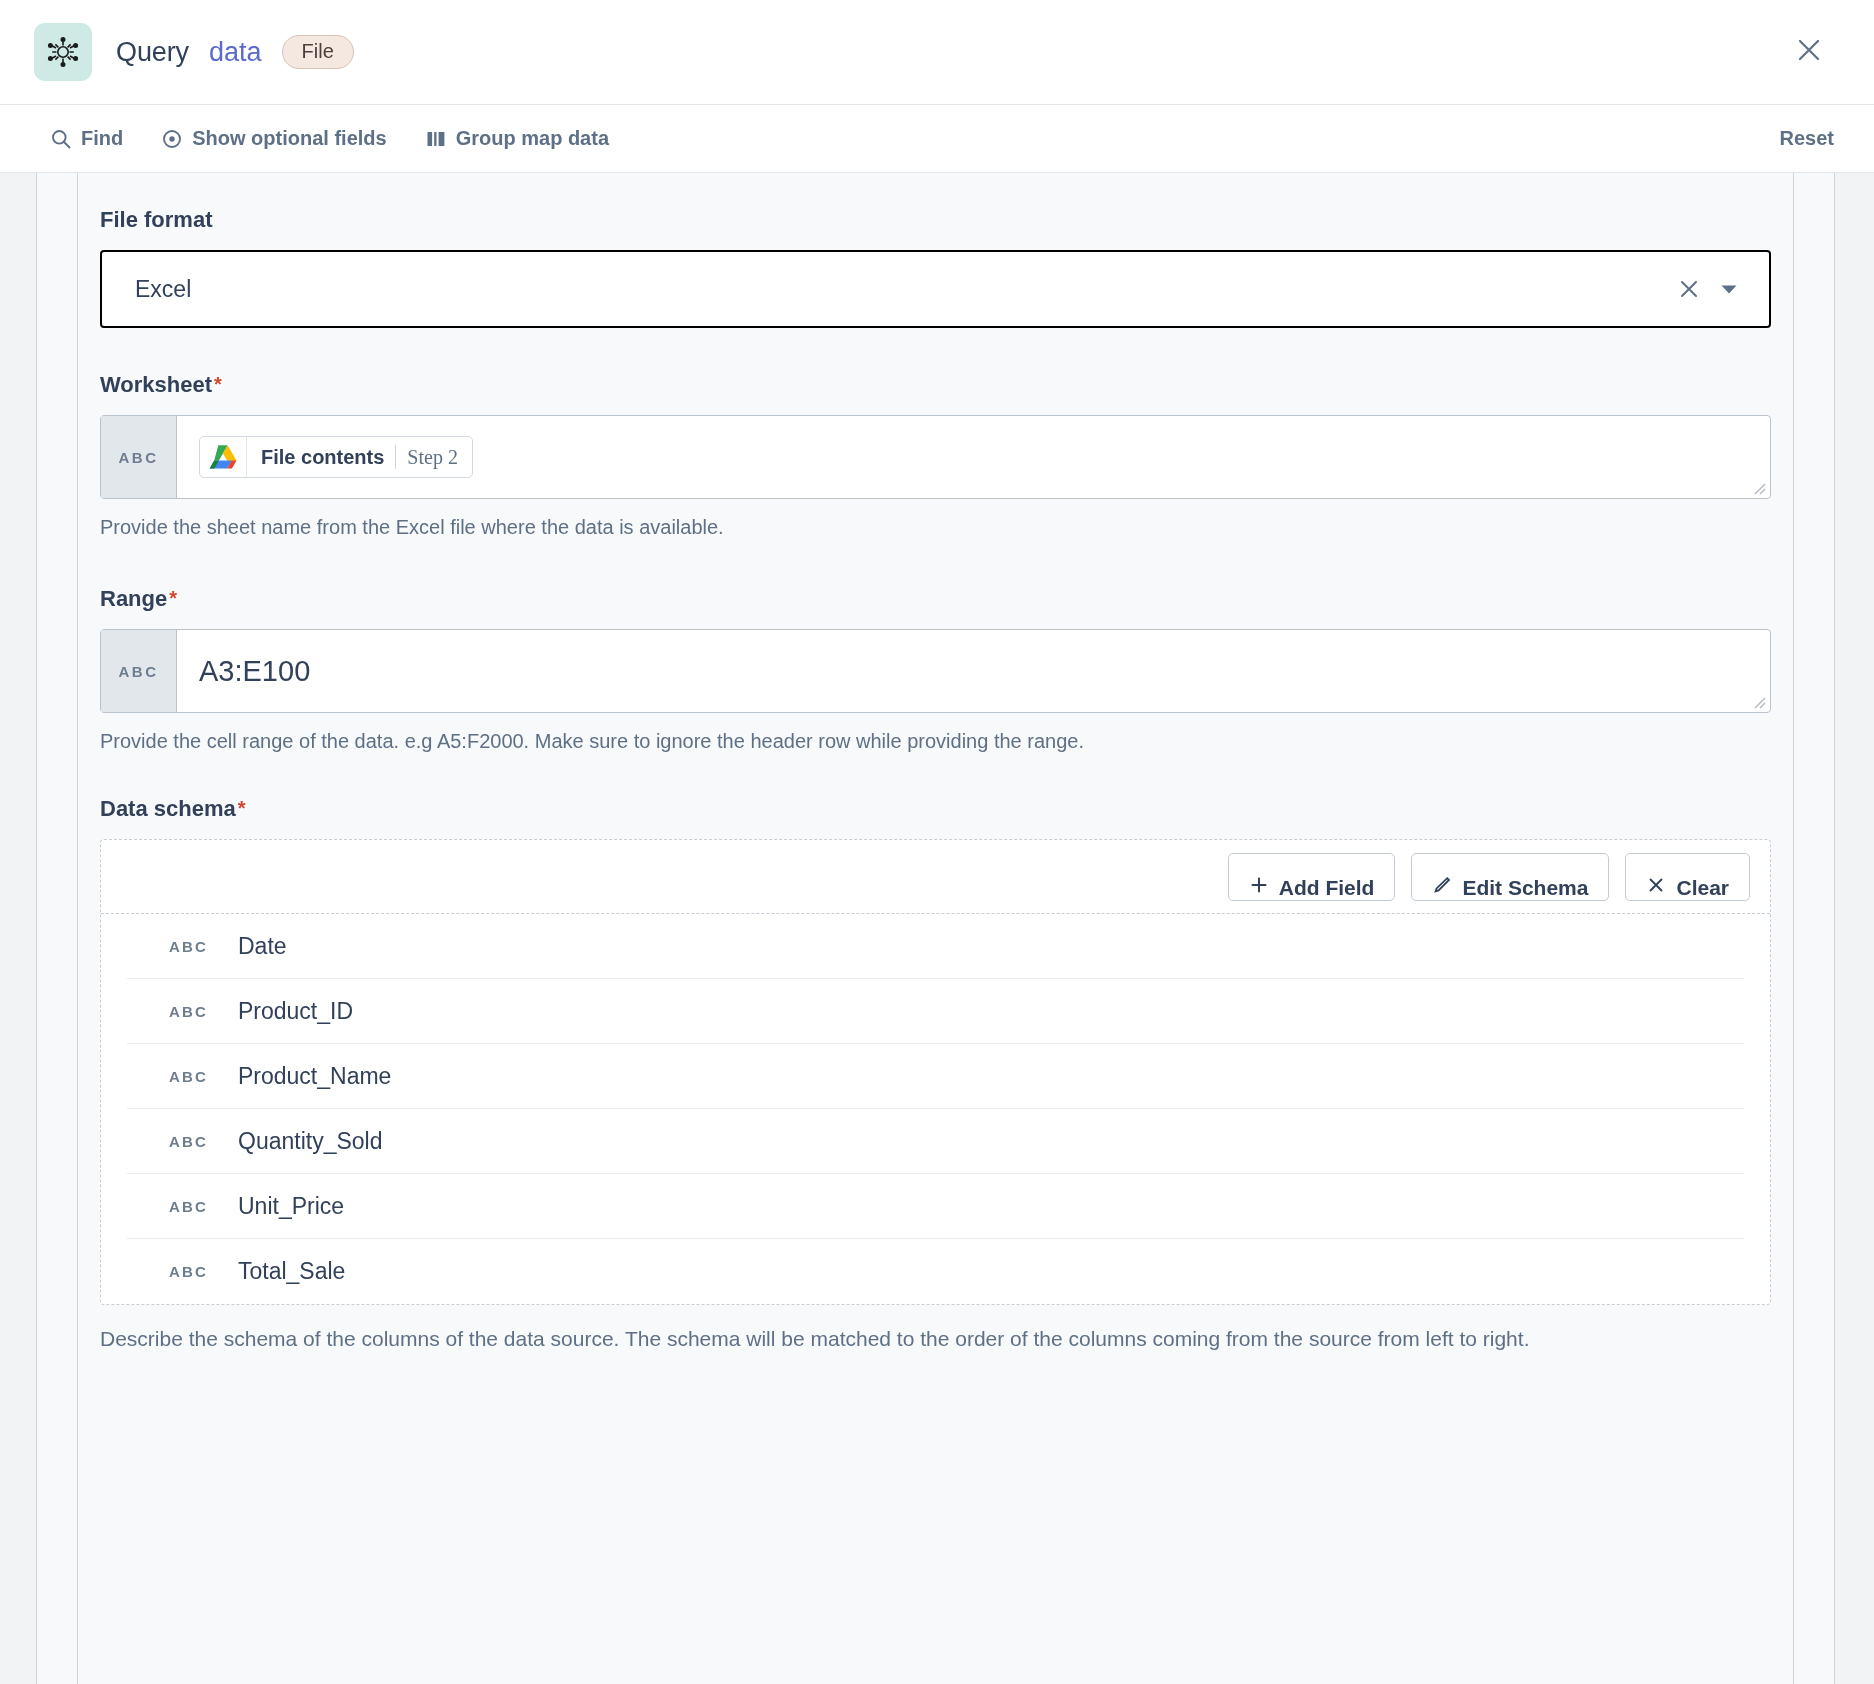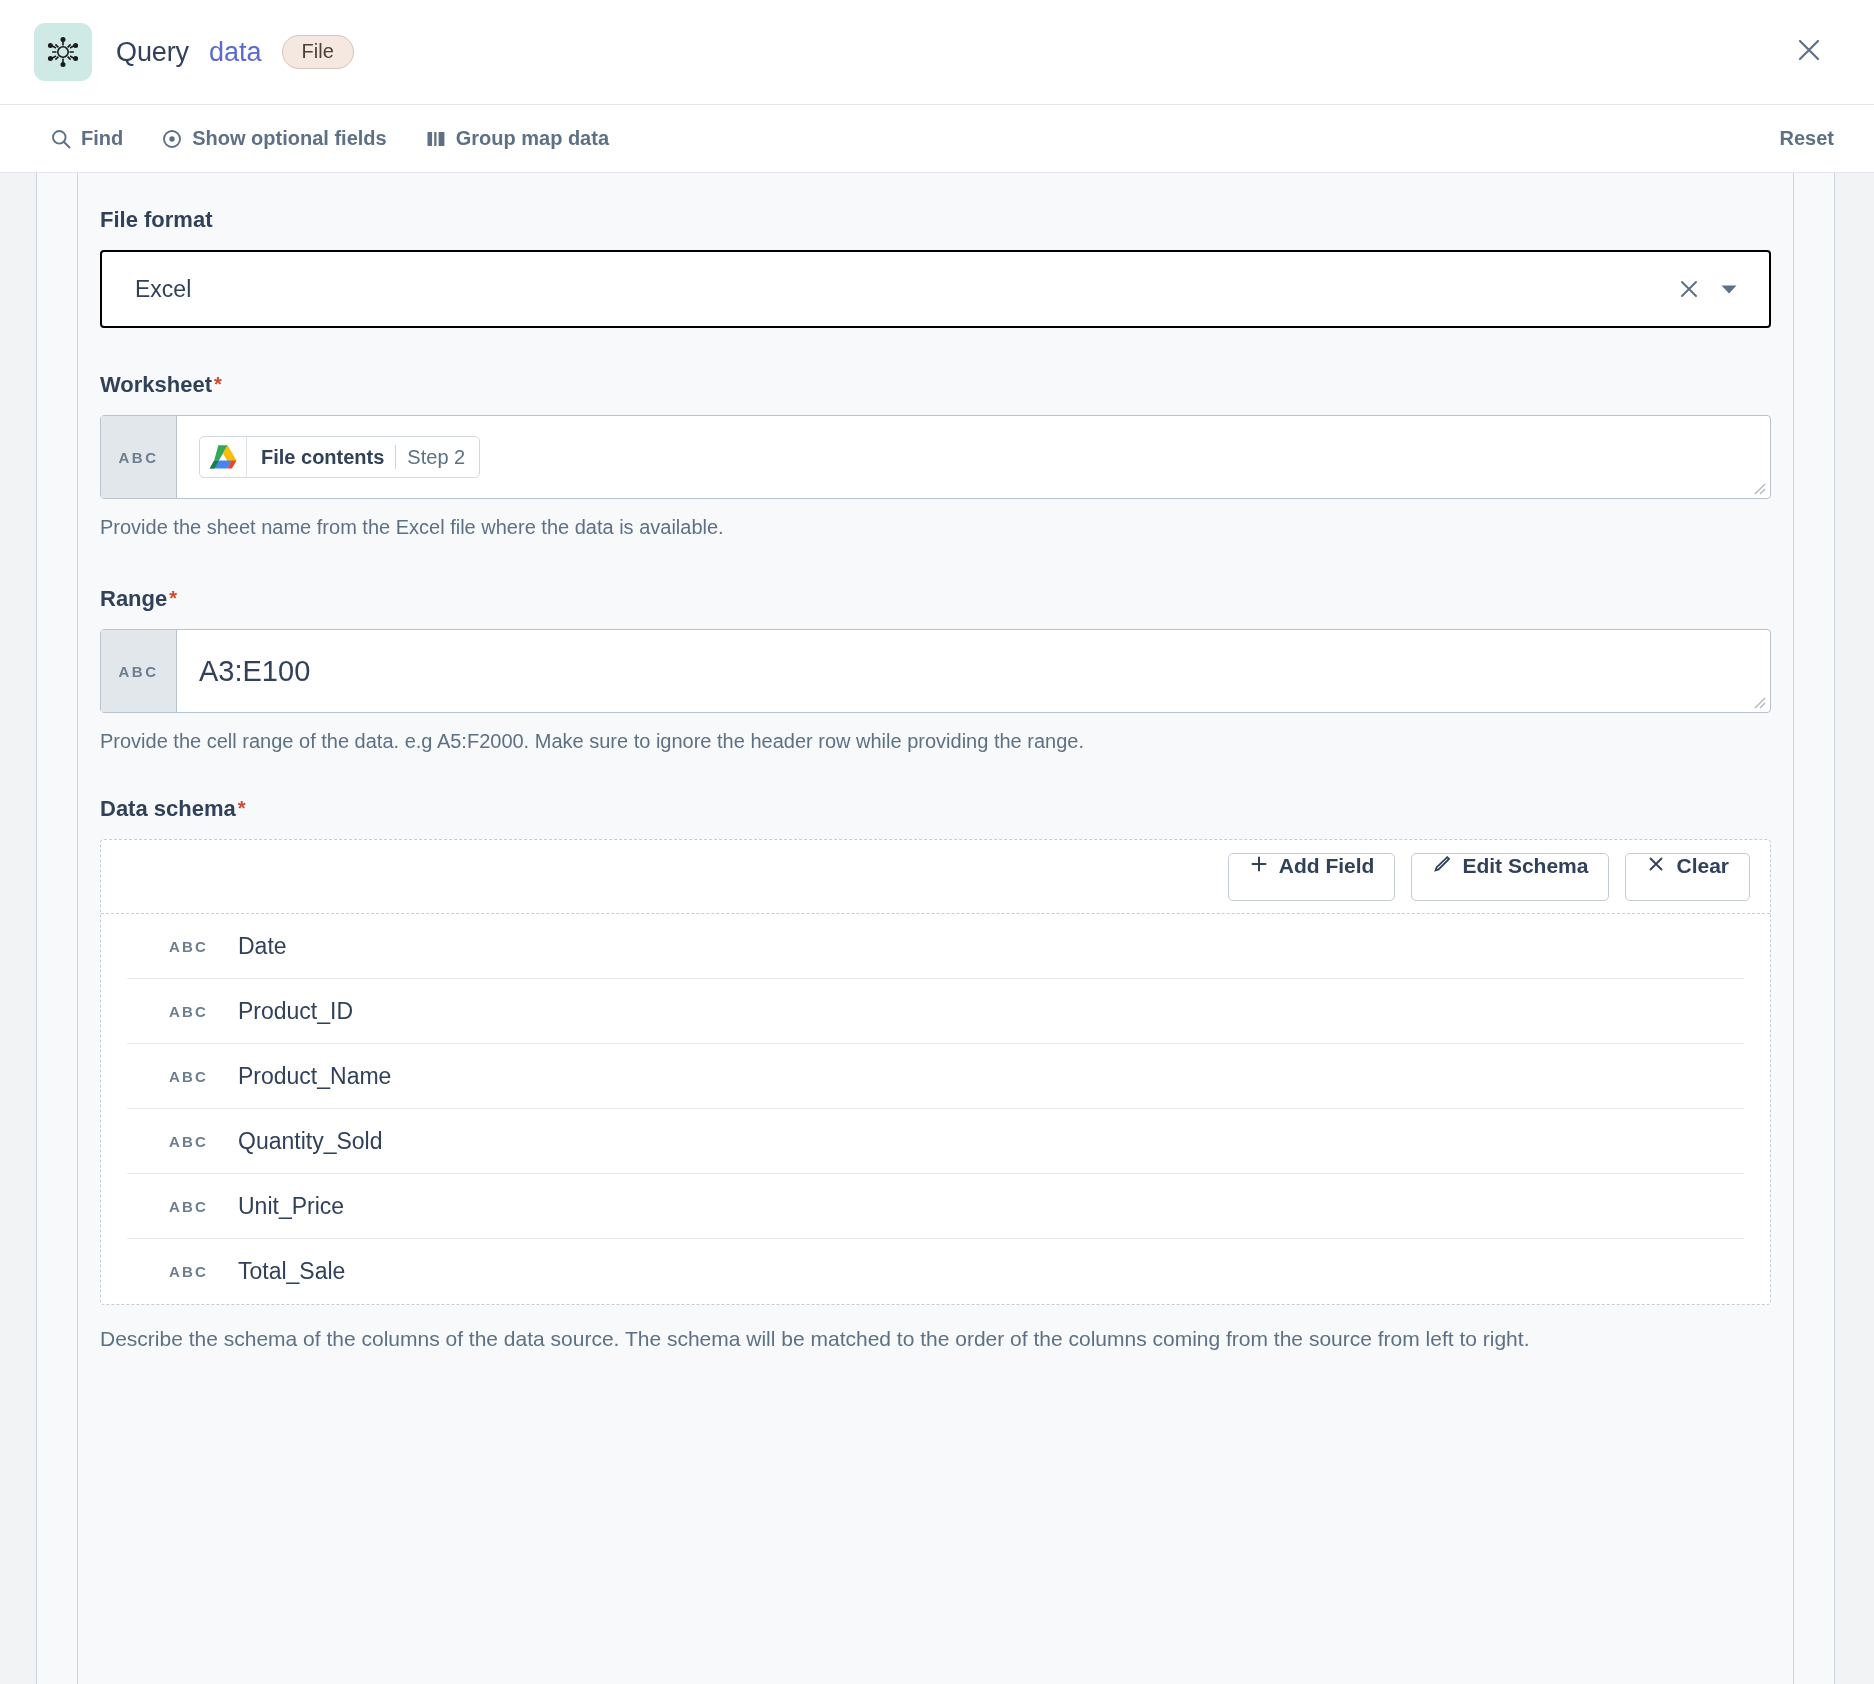--- a/index.html
+++ b/index.html
@@ -220,20 +220,21 @@
     font-size: 20px;
     font-weight: bold;
     color: #31415a;
     padding: 0 11px 0 14px;
   }
   .token-sep { width: 1px; height: 24px; background: #cdd4dc; }
   .token-step {
     font-size: 20px;
     color: #5d7085;
     padding: 0 14px 0 11px;
+    font-family: Liberation Serif, serif;
   }
 
   
   .schema-box {
     border: 1px dashed #c5cdd6;
     border-radius: 4px;
     background: #ffffff;
   }
   .schema-head {
     height: 74px;
@@ -246,21 +247,21 @@
   }
   .sbtn {
     height: 48px;
     border: 1px solid #c3ccd6;
     border-radius: 5px;
     background: #ffffff;
     color: #31415a;
     font-size: 21px;
     font-weight: bold;
     display: inline-flex;
-    align-items: flex-start;
+    align-items: flex-end;
     gap: 10px;
     padding: 0 20px;
     cursor: pointer;
   }
   .schema-rows {
     padding: 0 26px 0 26px;
   }
   .schema-row {
     height: 65px;
     display: flex;

